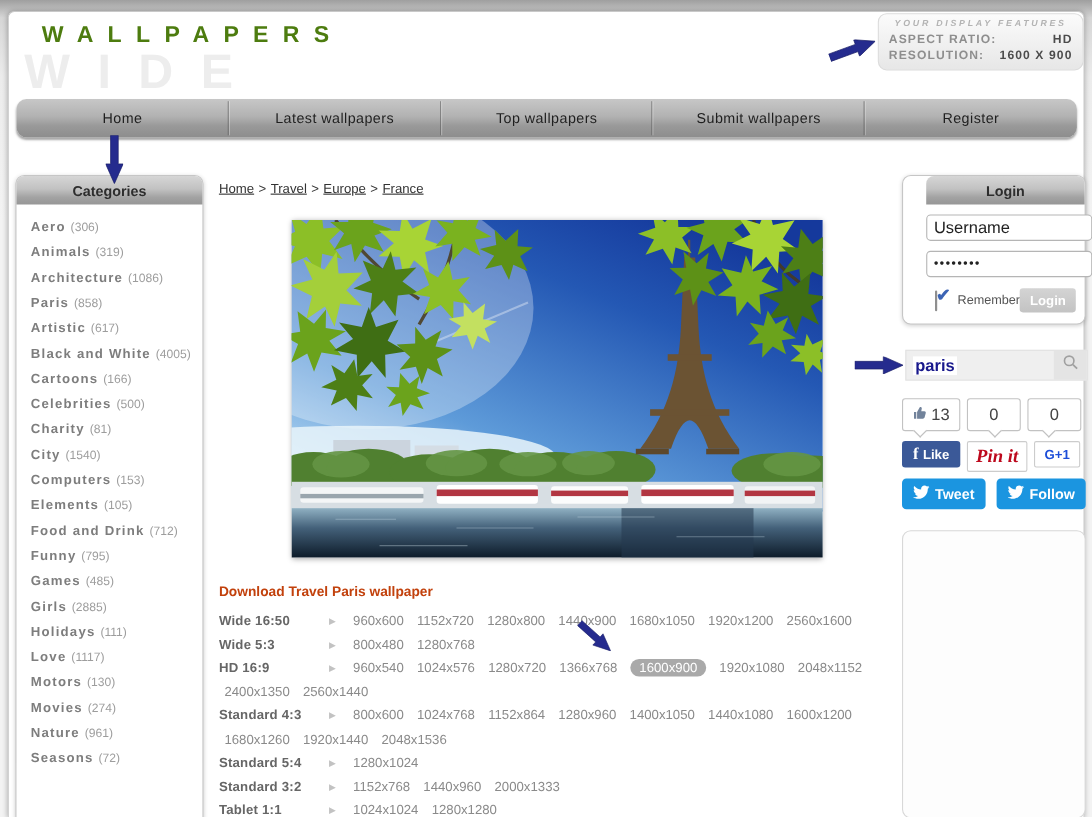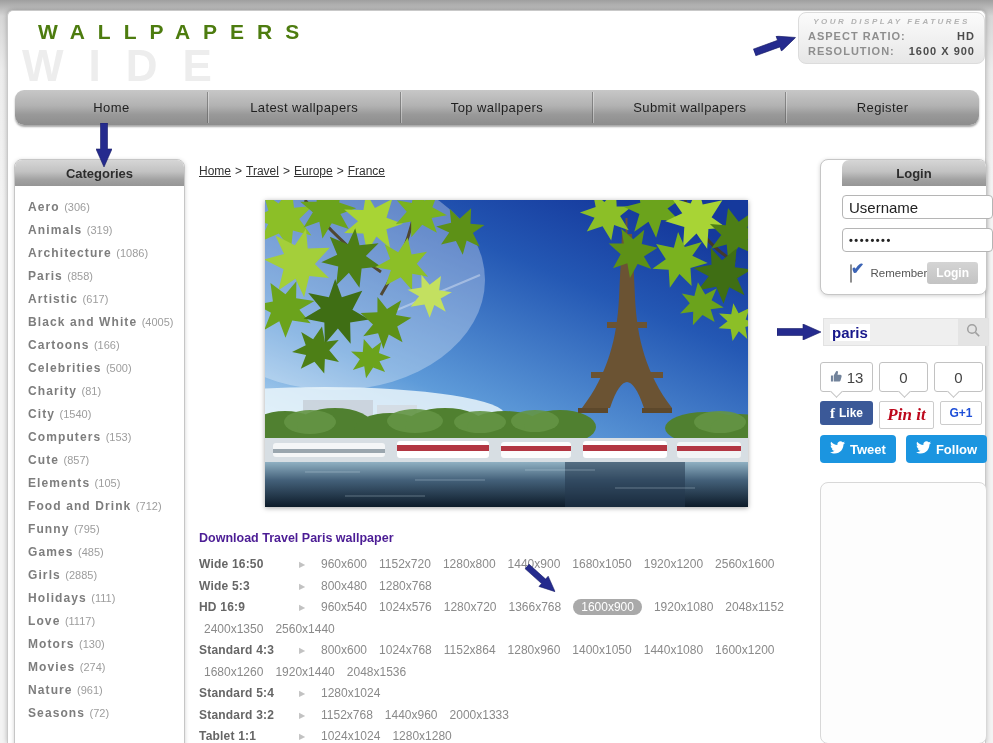--- a/index.html
+++ b/index.html
@@ -56,21 +56,21 @@
   .cat-name { font-size:12px; font-weight:bold; letter-spacing:1.1px; color:#7d7d7d; }
   .cat-count { font-size:11px; color:#9d9d9d; }
   
   .breadcrumb { position:absolute; left:191px; top:153px; font-size:12px; color:#333; }
   .crumb-link { text-decoration:underline; cursor:pointer; color:#333; }
   .crumb-sep { margin:0 4px; color:#333; }
   
   .wallpaper { position:absolute; left:257px; top:189px; width:483px; height:307px; box-shadow:0 1px 5px rgba(0,0,0,.35); }
   .wallpaper svg { display:block; }
   
-  .dl-title { position:absolute; left:191px; top:520px; font-size:12.5px; font-weight:bold; color:#4c1d95; }
+  .dl-title { position:absolute; left:191px; top:520px; font-size:12.5px; font-weight:bold; color:#c2410c; }
   .dl-table { position:absolute; left:191px; top:543px; width:620px; font-size:12px; color:#8a8a8a; }
   .dl-row { line-height:21.5px; }
   .dl-label { display:inline-block; width:100px; font-weight:bold; color:#666; letter-spacing:.2px; }
   .dl-disclosure { display:inline-block; width:22px; font-size:8px; color:#c2c2c2; vertical-align:1px; }
   .dl-res { margin-right:12px; cursor:pointer; color:#8a8a8a; }
   .dl-res.pill { background:#a9a9a9; color:#fff; border-radius:9px; padding:1px 8px; }
   .dl-line-cont { padding-left:5px; }
   
   .login-box {
     position:absolute; left:812px; top:148px; width:167px; height:136px;
@@ -193,21 +193,20 @@
         <div class="cat-item"><span class="cat-name">Animals</span> <span class="cat-count">(319)</span></div>
         <div class="cat-item"><span class="cat-name">Architecture</span> <span class="cat-count">(1086)</span></div>
         <div class="cat-item"><span class="cat-name">Paris</span> <span class="cat-count">(858)</span></div>
         <div class="cat-item"><span class="cat-name">Artistic</span> <span class="cat-count">(617)</span></div>
         <div class="cat-item"><span class="cat-name">Black and White</span> <span class="cat-count">(4005)</span></div>
         <div class="cat-item"><span class="cat-name">Cartoons</span> <span class="cat-count">(166)</span></div>
         <div class="cat-item"><span class="cat-name">Celebrities</span> <span class="cat-count">(500)</span></div>
         <div class="cat-item"><span class="cat-name">Charity</span> <span class="cat-count">(81)</span></div>
         <div class="cat-item"><span class="cat-name">City</span> <span class="cat-count">(1540)</span></div>
         <div class="cat-item"><span class="cat-name">Computers</span> <span class="cat-count">(153)</span></div>
-        <div class="cat-item"><span class="cat-name">Cute</span> <span class="cat-count">(857)</span></div>
         <div class="cat-item"><span class="cat-name">Elements</span> <span class="cat-count">(105)</span></div>
         <div class="cat-item"><span class="cat-name">Food and Drink</span> <span class="cat-count">(712)</span></div>
         <div class="cat-item"><span class="cat-name">Funny</span> <span class="cat-count">(795)</span></div>
         <div class="cat-item"><span class="cat-name">Games</span> <span class="cat-count">(485)</span></div>
         <div class="cat-item"><span class="cat-name">Girls</span> <span class="cat-count">(2885)</span></div>
         <div class="cat-item"><span class="cat-name">Holidays</span> <span class="cat-count">(111)</span></div>
         <div class="cat-item"><span class="cat-name">Love</span> <span class="cat-count">(1117)</span></div>
         <div class="cat-item"><span class="cat-name">Motors</span> <span class="cat-count">(130)</span></div>
         <div class="cat-item"><span class="cat-name">Movies</span> <span class="cat-count">(274)</span></div>
         <div class="cat-item"><span class="cat-name">Nature</span> <span class="cat-count">(961)</span></div>

